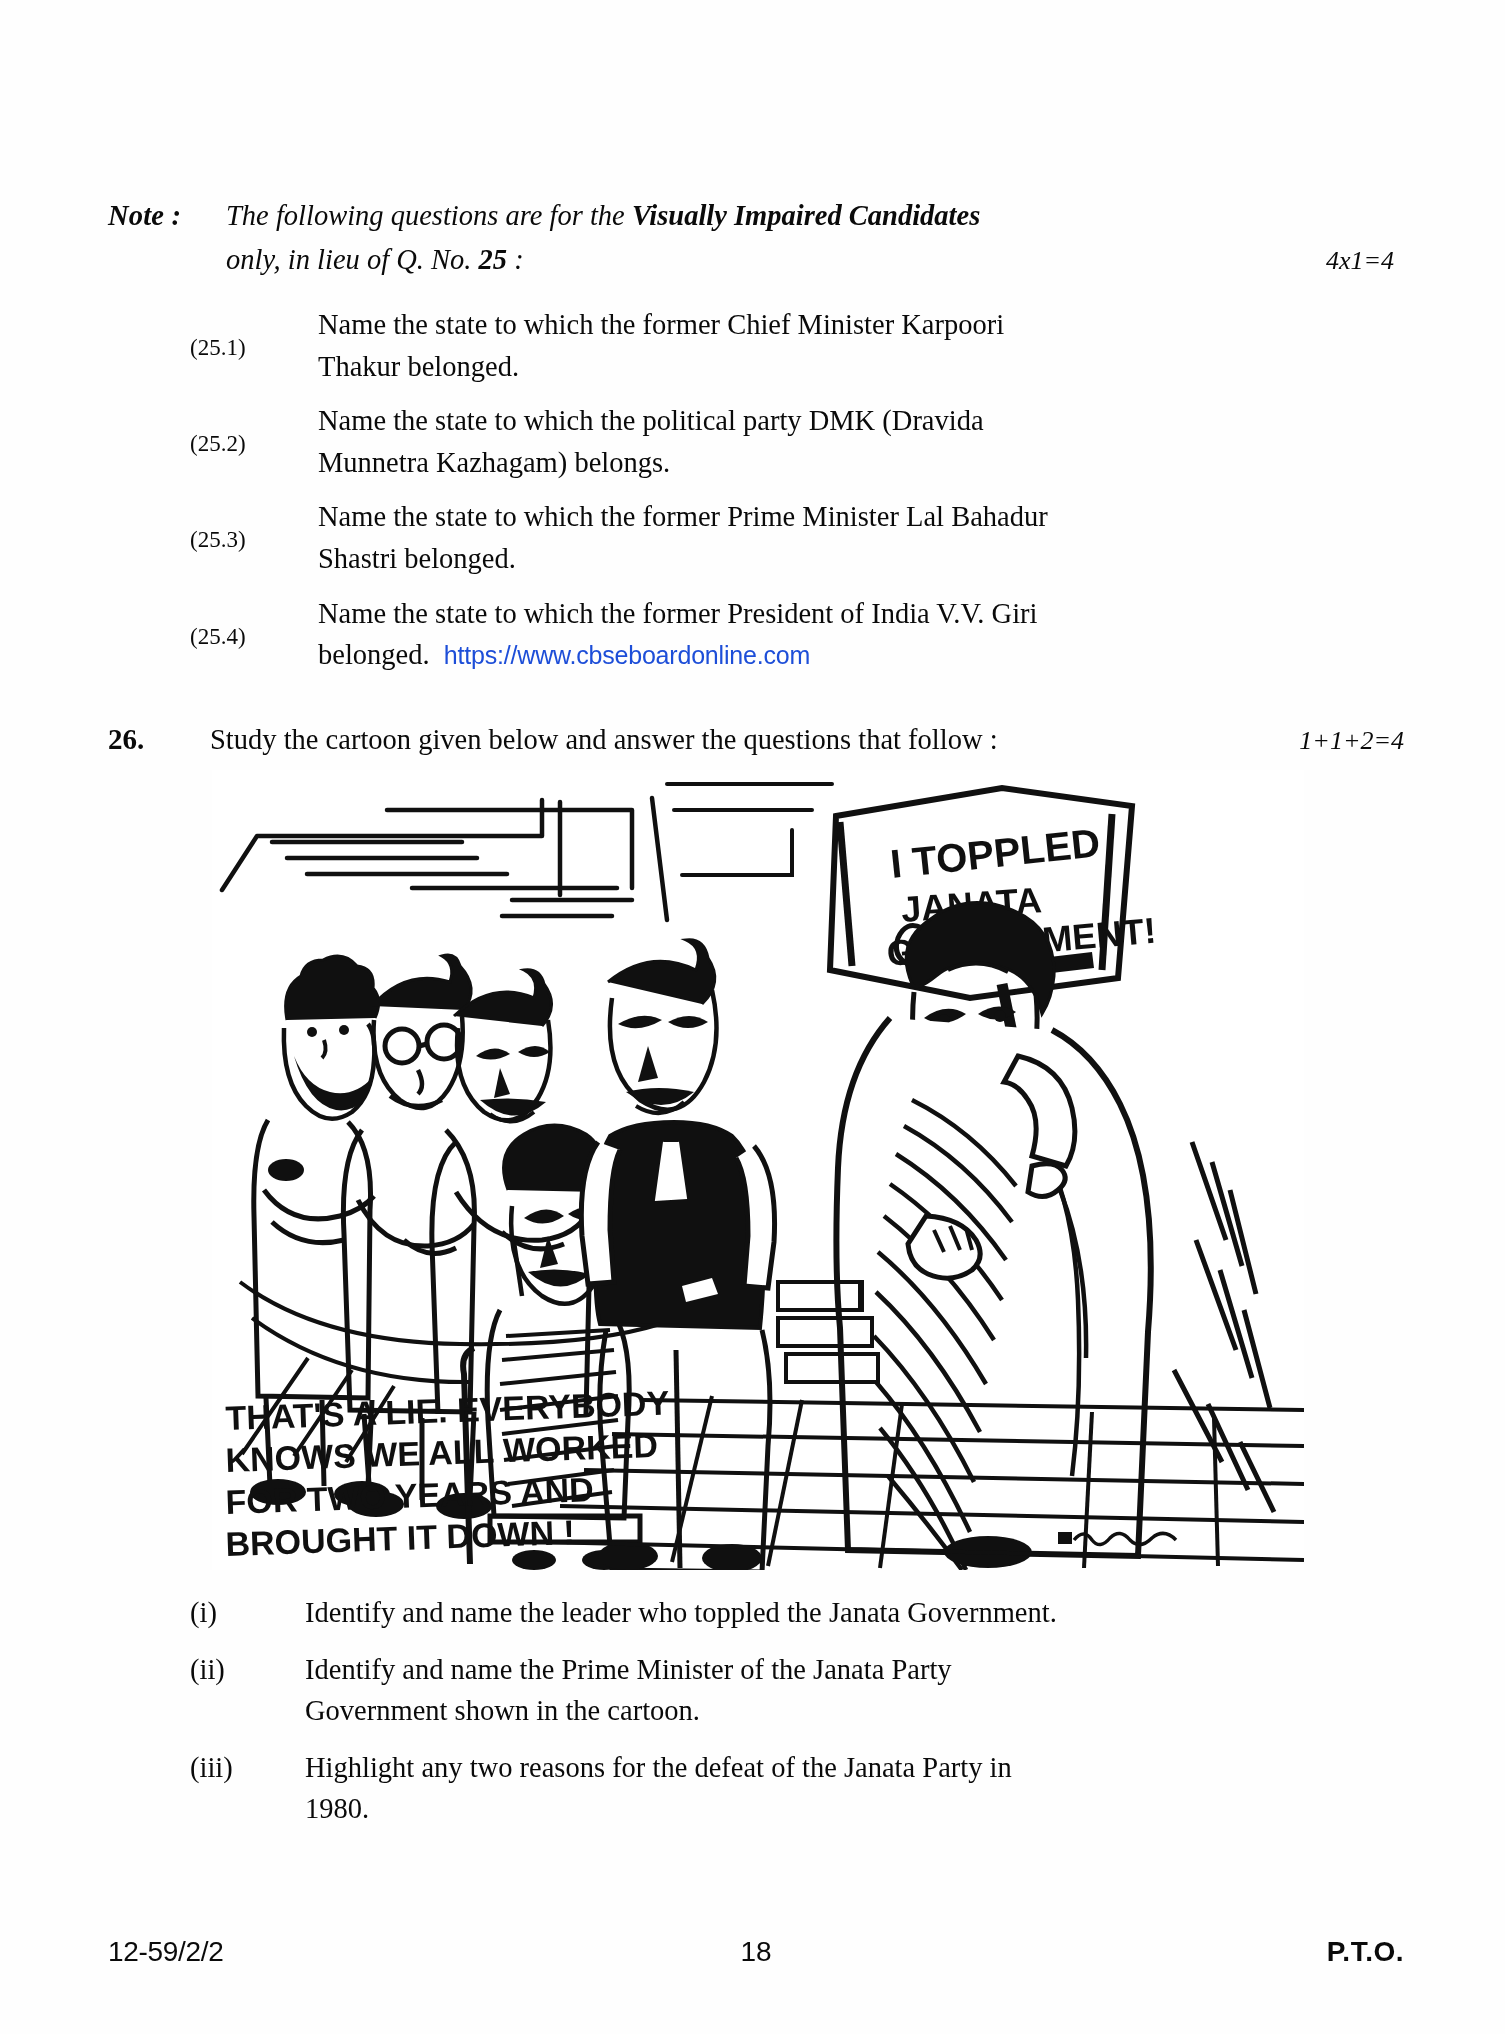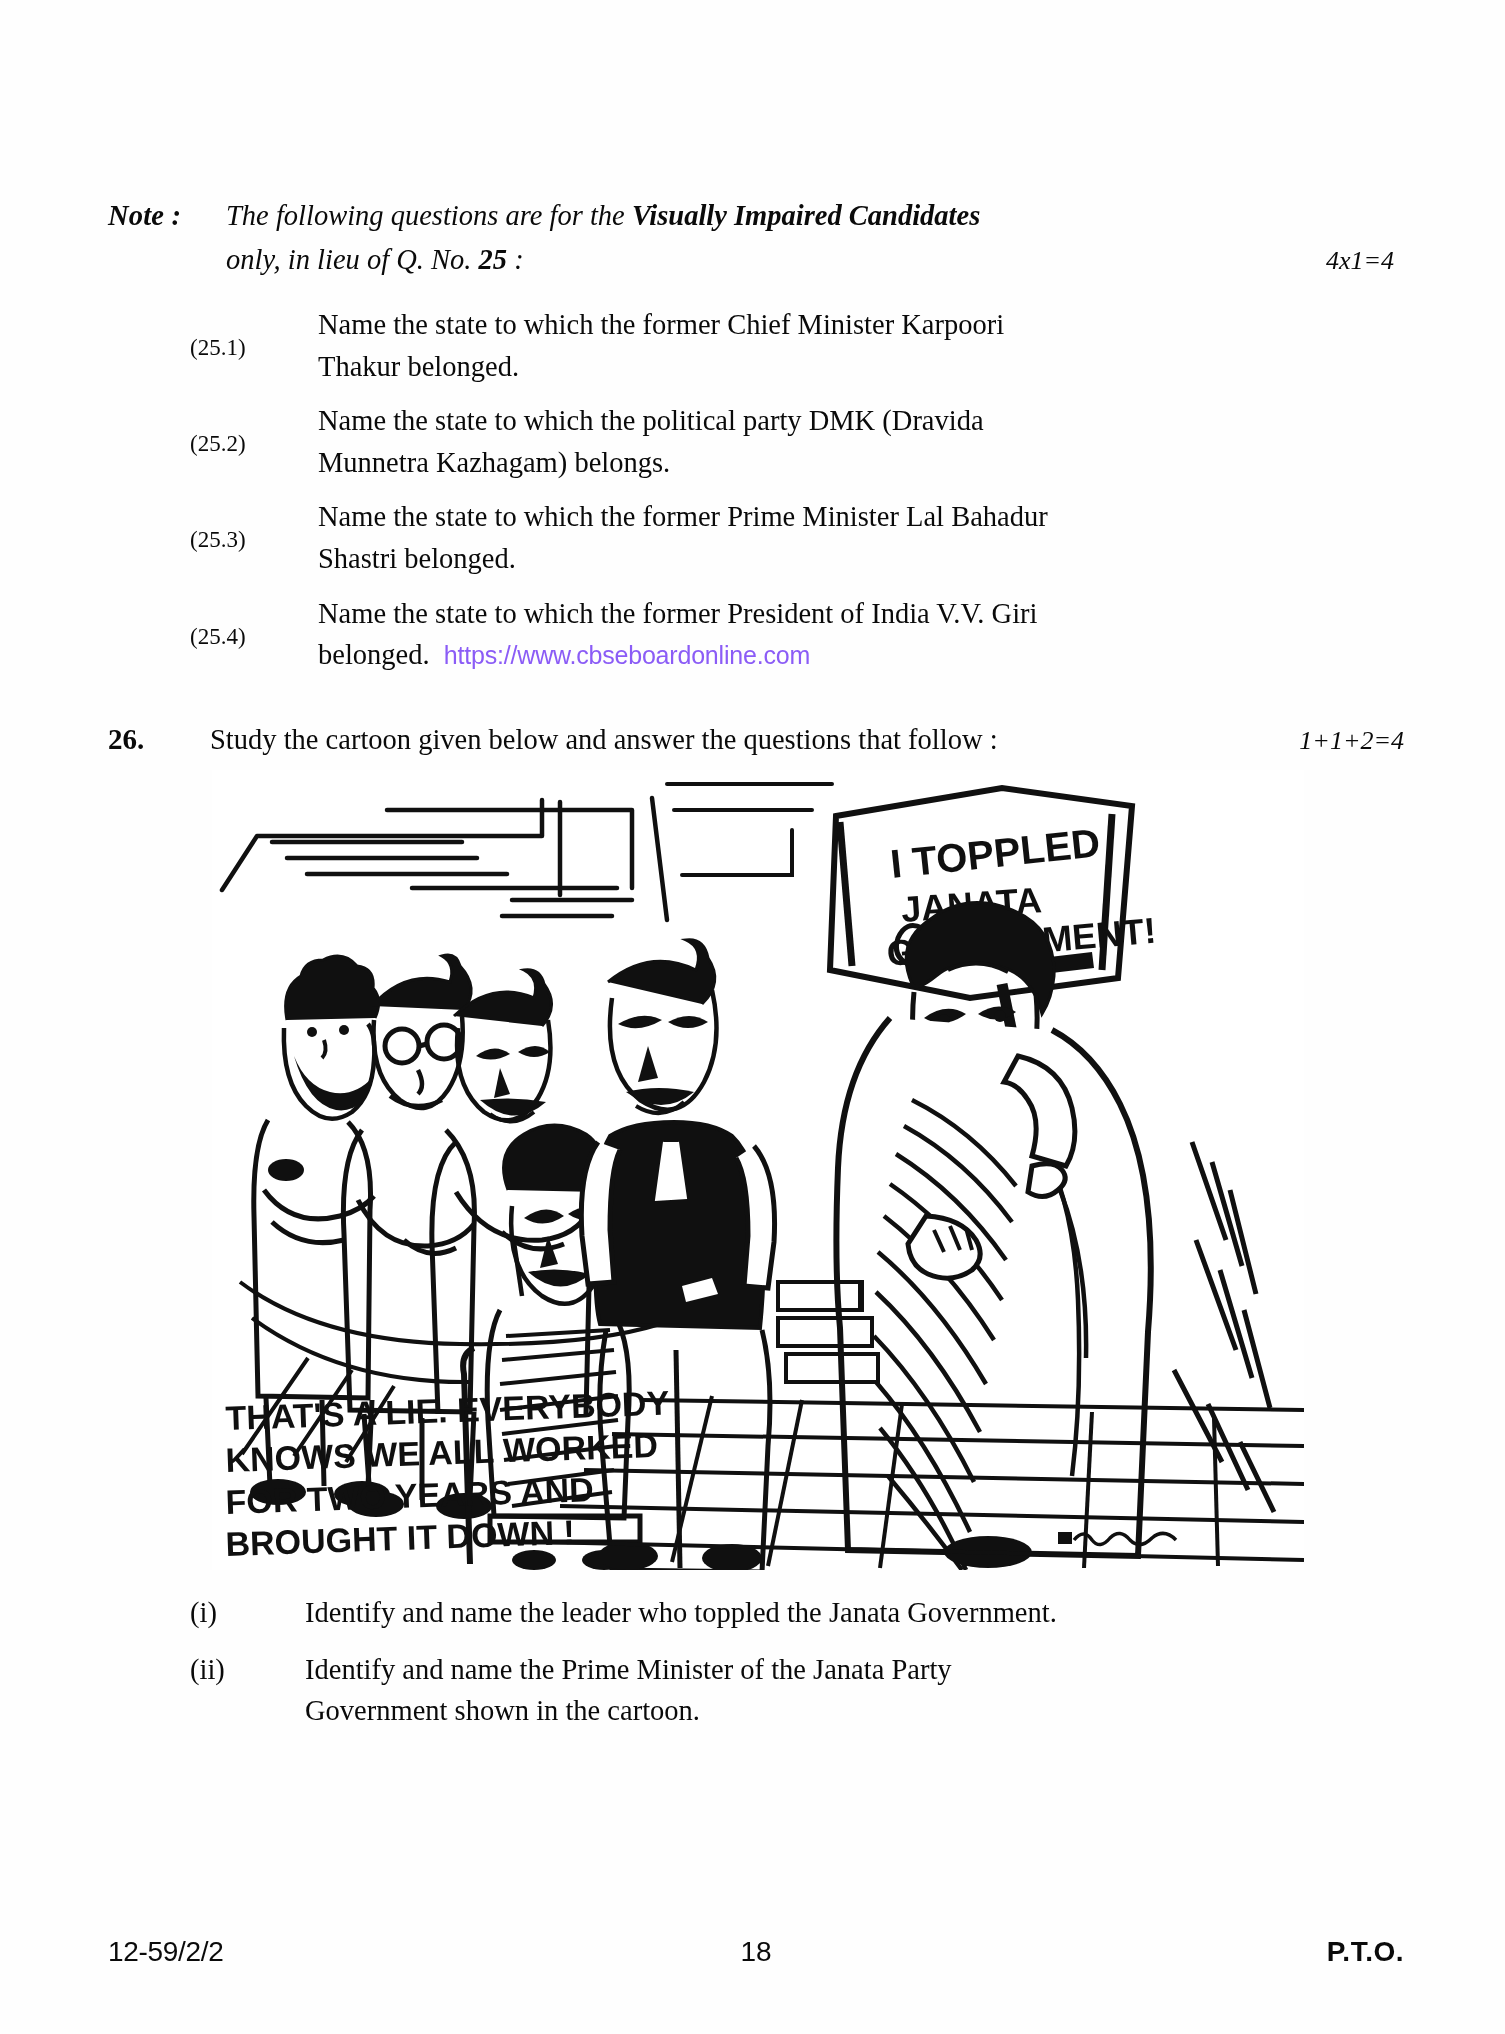--- a/index.html
+++ b/index.html
@@ -95,21 +95,21 @@
     font-size: 28.5px;
     line-height: 1.46;
     text-align: justify;
     text-align-last: left;
   }
   .sub-body .lastline { text-align: left; }
   .watermark-url {
     font-family: "Liberation Sans", sans-serif;
     font-size: 25px;
     letter-spacing: -0.2px;
-    color: #8b5cf6;
+    color: #1d4ed8;
   }
 
   
   .q26 {
     position: absolute;
     left: 108px;
     top: 723px;
     width: 1296px;
     display: flex;
     align-items: baseline;
@@ -469,20 +469,27 @@
     </div>
 
     <div class="roman-item">
       <div class="roman-num">(ii)</div>
       <div class="roman-body">
         <div class="justify-block">Identify and name the Prime Minister of the Janata Party</div>
         <div class="lastline">Government shown in the cartoon.</div>
       </div>
     </div>
 
+    <div class="roman-item">
+      <div class="roman-num">(iii)</div>
+      <div class="roman-body">
+        <div class="justify-block">Highlight any two reasons for the defeat of the Janata Party in</div>
+        <div class="lastline">1980.</div>
+      </div>
+    </div>
 
   </div>
 
   <div class="footer">
     <div class="footer-left">12-59/2/2</div>
     <div class="footer-center">18</div>
     <div class="footer-right">P.T.O.</div>
   </div>
 
 </div>

